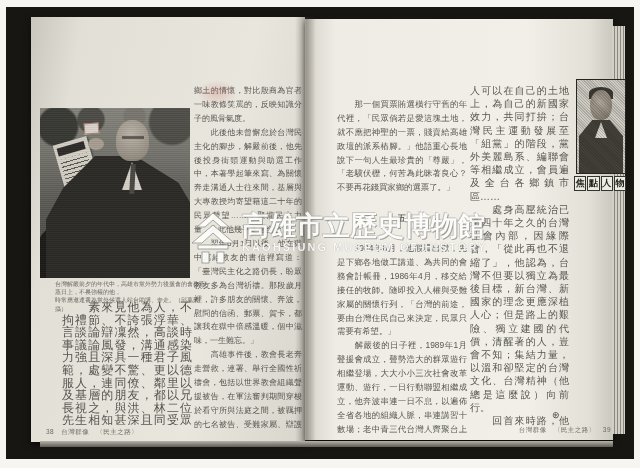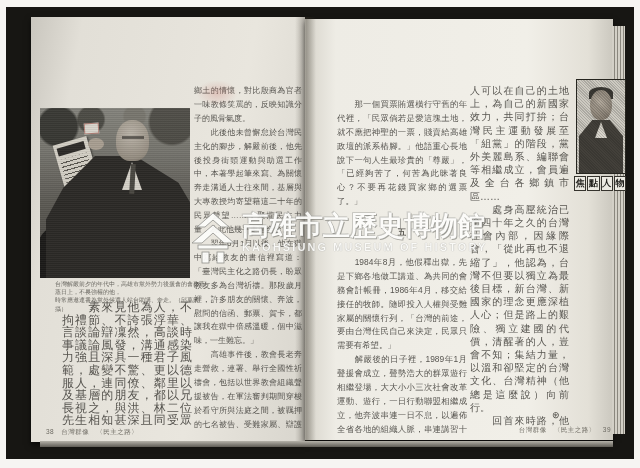--- a/index.html
+++ b/index.html
@@ -116,21 +116,21 @@
 時常應邀連番為黨外候選人站台助講、奔走。（邱萬興攝）</div>
   <div class="txt lower-left">　　素來見他為人，不拘禮節、不誇張浮華、言談論辯凜然，高談時事議論風發，溝通感染力強且深具一種君子風範，處變不驚、更以德服人，連同僚、鄰里以及基層的朋友，都以兄長視之，與洪、林二位先生相知甚深且同受眾人敬重。
 　　此後愈加謙遜、淡泊，老驥伏櫪，電腦化聯繫、駐地幹部遍及各處，南來北往穿梭不斷，縱橫魄力十足，身兼數職、樂此不疲，往返城鄉三地，受邀、高校登臺演講不計其數。</div>
   <div class="txt main-col">鄉土的情懷，對比殷商為官者一味教條笑罵的，反映知識分子的風骨氣度。
 　　此後他未曾懈怠於台灣民主化的腳步，解嚴前後，他先後投身街頭運動與助選工作中，本著學起筆來寫、為關懷奔走溝通人士往來間，基層與大專教授均寄望藉這二十年的民眾聲望……，聚攏民主力量，為此他幾乎走遍全台。
 　　翌年6月1日以後，他在獄中寫給教友的書信裡寫道：「臺灣民主化之路仍長，盼眾教友多為台灣祈禱。那段歲月裡，許多朋友的關懷、奔波，慰問的信函、郵票、賀卡，都讓我在獄中倍感溫暖，個中滋味，一生難忘。」
 　　高雄事件後，教會長老奔走營救，連署、舉行全國性祈禱會，包括以世界教會組織聲援被告，在軍法審判期間穿梭於看守所與法庭之間，被羈押的七名被告、受難家屬、辯護律師、各界元老、青年學生人數眾多，在營救行動中，他始終站在第一線：「我知道這條路艱險，但我相信台灣會更好，永不放棄的夢．．．．．沒有誰能阻擋。臺灣民主化的腳步不會停，我們要勇敢走完全程，捨此之外，別無他途。」</div>
   <div class="footer footer-l">38　台灣群像　〈民主之路〉</div>
 
   <div class="txt r-col1">
-    <div>　　那一個買票賄選橫行守舊的年代裡，「民眾倘若是愛這塊土地，就不應把神聖的一票，賤賣給高雄政壇的派系樁腳。」他語重心長地說下一句人生最珍貴的「尊嚴」，「已經夠苦了，何苦為此昧著良心？不要再花錢買家鄉的選票了。」</div>
+    <div>　　那一個買票賄選橫行守舊的年代裡，「民眾倘若是愛這塊土地，就不應把神聖的一票，賤賣給高雄政壇的派系樁腳。」他語重心長地說下一句人生最珍貴的「尊嚴」，「老驥伏櫪，何苦為此昧著良心？不要再花錢買家鄉的選票了。」</div>
     <div class="section-mark">五</div>
     <div>　　1984年8月，他假釋出獄，先是下鄉各地做工講道、為共同的會務會計帳冊，1986年4月，移交給接任的牧師。隨即投入人權與受難家屬的關懷行列，「台灣的前途，要由台灣住民自己來決定，民眾只需要有希望。」
 　　解嚴後的日子裡，1989年1月聲援會成立，聲勢浩大的群眾遊行相繼登場，大大小小三次社會改革運動、遊行，一日行動聯盟相繼成立，他奔波串連一日不息，以遍佈全省各地的組織人脈，串連講習十數場；老中青三代台灣人齊聚台上台下，台灣獨立建國的願景，大小場合他總是反覆申說；世界臺灣同鄉會返鄉團的成立，有特殊身分的「外省人」返鄉探親，陳家兄弟、郭中山等發起人的支持，本土社團、聲援會、後援會、基金會間奔走聯繫，連同僑界、學界、教會等眾多的海外台灣</div>
   </div>
   <div class="txt r-col2">人可以在自己的土地上，為自己的新國家效力，共同打拚；台灣民主運動發展至「組黨」的階段，黨外美麗島系、編聯會等相繼成立，會員遍及全台各鄉鎮市區……
 　　處身高壓統治已逾四十年之久的台灣社會內部，因緣際會，「從此再也不退縮了」，他認為，台灣不但要以獨立為最後目標，新台灣、新國家的理念更應深植人心；但是路上的艱險、獨立建國的代價，清醒著的人，豈會不知；集結力量，以溫和卻堅定的台灣文化、台灣精神（他總是這麼說）向前行。
 　　回首來時路，他在自己的家鄉「崁頂」庄過著如常的生活；在「永不放棄的夢」裡，以毅力寫下「十年的奮鬥」。「凡是對的，在過了四十年後依舊對；不做虧心的事，不做愧對咱台灣的事，不愧對父母、不愧對囝仔大小。」如今已高齡的他，在台灣解嚴後的民主版圖中，以他的筆直性情直道而行，見證了一頁台灣民主化的歷史：願咱在自己的台灣土地上，以永不廢棄的夢，繼續為這塊土地打拚。</div>
   <div class="end-mark">⊛</div>
 
   <div class="sb-photo">

